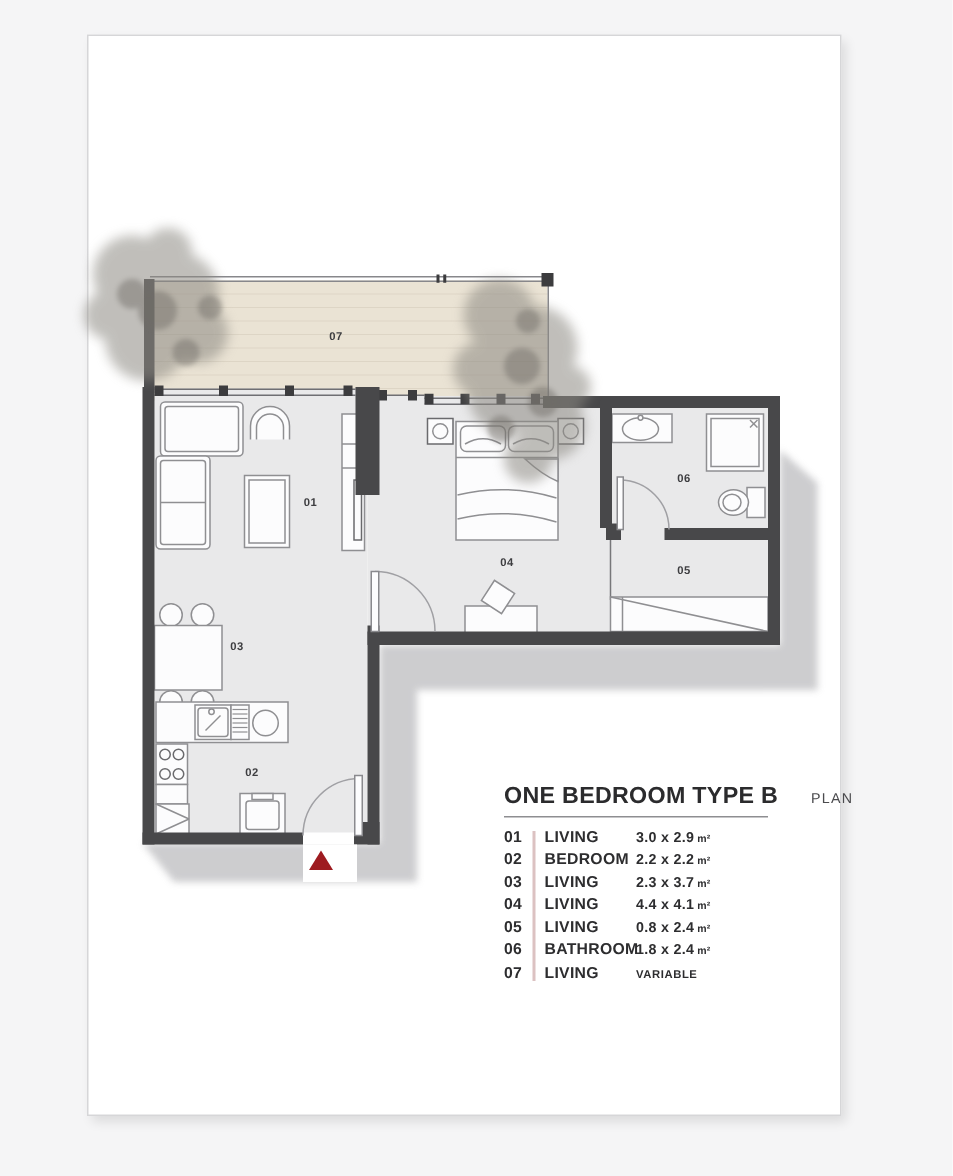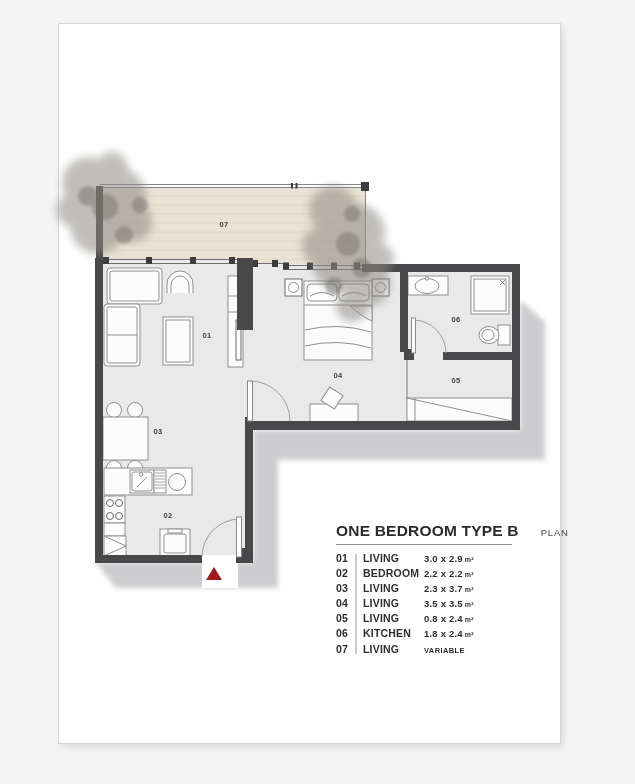--- a/index.html
+++ b/index.html
@@ -282,30 +282,30 @@
       <span class="ldims"><span>2.2 x 2.2</span><span class="lunit">m²</span></span>
     </div>
     <div class="legend-row">
       <span class="lnum">03</span>
       <span class="lname">LIVING</span>
       <span class="ldims"><span>2.3 x 3.7</span><span class="lunit">m²</span></span>
     </div>
     <div class="legend-row">
       <span class="lnum">04</span>
       <span class="lname">LIVING</span>
-      <span class="ldims"><span>3.5 x 3.5</span><span class="lunit">m²</span></span>
+      <span class="ldims"><span>4.4 x 4.1</span><span class="lunit">m²</span></span>
     </div>
     <div class="legend-row">
       <span class="lnum">05</span>
       <span class="lname">LIVING</span>
       <span class="ldims"><span>0.8 x 2.4</span><span class="lunit">m²</span></span>
     </div>
     <div class="legend-row">
       <span class="lnum">06</span>
-      <span class="lname">KITCHEN</span>
+      <span class="lname">BATHROOM</span>
       <span class="ldims"><span>1.8 x 2.4</span><span class="lunit">m²</span></span>
     </div>
     <div class="legend-row">
       <span class="lnum">07</span>
       <span class="lname">LIVING</span>
       <span class="ldims"><span>VARIABLE</span><span class="lunit"></span></span>
     </div>
   </div>
 </div>
 

